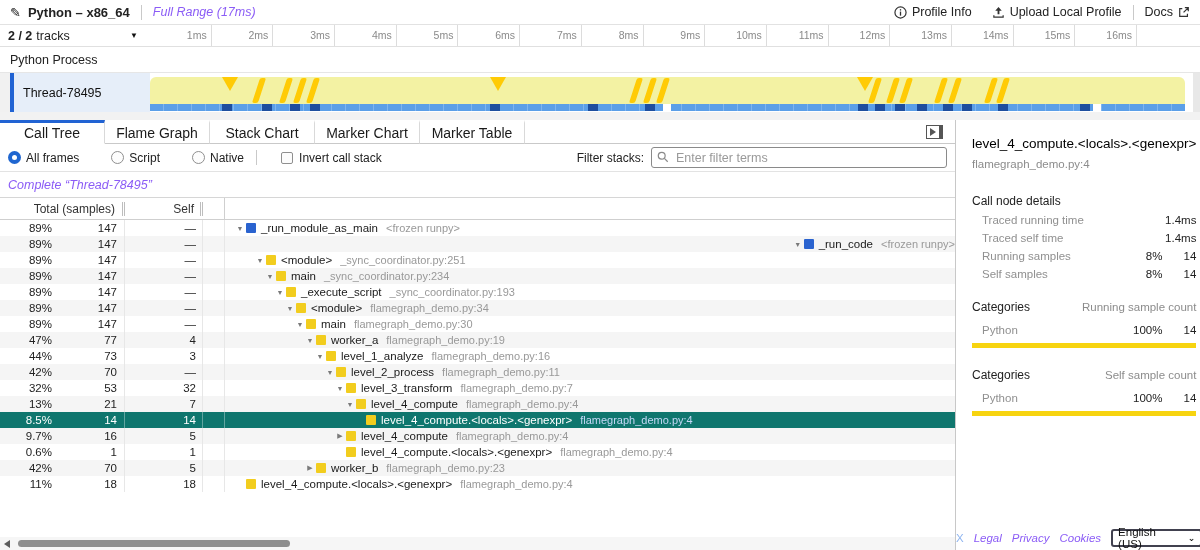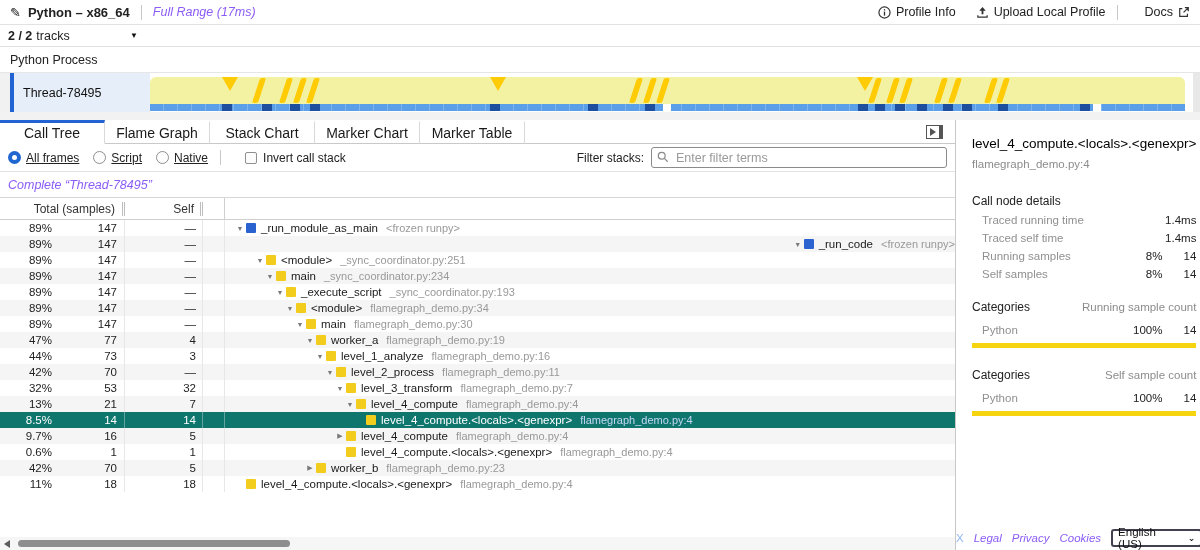--- a/index.html
+++ b/index.html
@@ -49,21 +49,21 @@
   
   .tabbar { height:24px; display:flex; }
   .tab { width:105px; flex:0 0 105px; text-align:center; font-size:14px; line-height:20px; cursor:pointer; border-bottom:1px solid #c9c9c9; border-right:1px solid #d9d9d9; border-top:3px solid transparent; color:#1a1a1a; background:#fff; }
   .tab.selected { border-top:3px solid #2163d3; border-bottom:1px solid #fff; font-weight:normal; }
   .tab-fill { flex:1; border-bottom:1px solid #c9c9c9; display:flex; align-items:center; justify-content:flex-end; padding-right:12px; }
   .sb-toggle { width:17px; height:14px; border:1px solid #555; border-right:4px solid #555; display:flex; align-items:center; justify-content:center; cursor:pointer; background:#fff; }
   .sb-toggle::before { content:""; width:0; height:0; border-top:4px solid transparent; border-bottom:4px solid transparent; border-left:6px solid #555; }
 
   
   .settings { height:28px; display:flex; align-items:center; padding:0 8px; border-bottom:1px solid #e3e3e3; font-size:12px; }
-  .radio-group { display:flex; align-items:center; gap:14px;text-decoration:underline; }
+  .radio-group { display:flex; align-items:center; gap:32px; }
   .radio-item { display:flex; align-items:center; gap:5px; cursor:pointer; }
   .radio { width:13px; height:13px; border-radius:50%; border:1px solid #8f8f8f; background:#fdfdfd; }
   .radio.checked { border:none; background:#1f66d0; position:relative; }
   .radio.checked::after { content:""; position:absolute; left:4px; top:4px; width:5px; height:5px; border-radius:50%; background:#fff; }
   .checkbox { width:12px; height:12px; border:1px solid #8f8f8f; background:#fcfcfc; border-radius:2px; }
   .chk-item { display:flex; align-items:center; gap:6px; margin-left:12px; cursor:pointer; }
   .filter-group { margin-left:auto; display:flex; align-items:center; gap:7px; }
   .search-wrap { position:relative; width:296px; }
   .search-wrap svg { position:absolute; left:6px; top:4px; }
   .search-input { width:100%; height:21px; border:1px solid #8a8a8a; border-radius:3px; padding:0 6px 0 24px; font-size:12.5px; font-family:inherit; color:#222; outline:none; }
@@ -142,36 +142,54 @@
         <span>Profile Info</span>
       </span>
       <span class="th-item">
         <svg width="13" height="13" viewBox="0 0 14 14">
             <path d="M7 1 L10.5 5 H8 V9 H6 V5 H3.5 Z" fill="#333"></path>
             <path d="M2 10 V12 H12 V10" fill="none" stroke="#333" stroke-width="1.3"></path>
           </svg>
         <span>Upload Local Profile</span>
       </span>
       <span class="vsep"></span>
-      <span class="th-item" style="margin-left:16px">
+      <span class="th-item" style="margin-left:0">
         <span>Docs</span>
         <svg width="12" height="12" viewBox="0 0 14 14">
             <path d="M5 3 H2 V12 H11 V9" fill="none" stroke="#333" stroke-width="1.4"></path>
             <path d="M8 2 H12 V6 M12 2 L6.5 7.5" fill="none" stroke="#333" stroke-width="1.4"></path>
           </svg>
       </span>
     </div>
   </div>
 
   <div class="ruler-row">
     <div class="tracks-cell">
       <span class="cnt">2 / 2</span>
       <span>tracks</span>
       <span class="caret">▼</span>
     </div>
+    <div class="ruler" id="ruler">
+        <div class="tick">1ms</div>
+        <div class="tick">2ms</div>
+        <div class="tick">3ms</div>
+        <div class="tick">4ms</div>
+        <div class="tick">5ms</div>
+        <div class="tick">6ms</div>
+        <div class="tick">7ms</div>
+        <div class="tick">8ms</div>
+        <div class="tick">9ms</div>
+        <div class="tick">10ms</div>
+        <div class="tick">11ms</div>
+        <div class="tick">12ms</div>
+        <div class="tick">13ms</div>
+        <div class="tick">14ms</div>
+        <div class="tick">15ms</div>
+        <div class="tick">16ms</div>
+      </div>
   </div>
 
   <div class="process-row">
     <span>Python Process</span>
   </div>
   <div class="thread-row">
     <div class="thread-gutter"></div>
     <div class="thread-bar"></div>
     <div class="thread-label">
       <span>Thread-78495</span>

